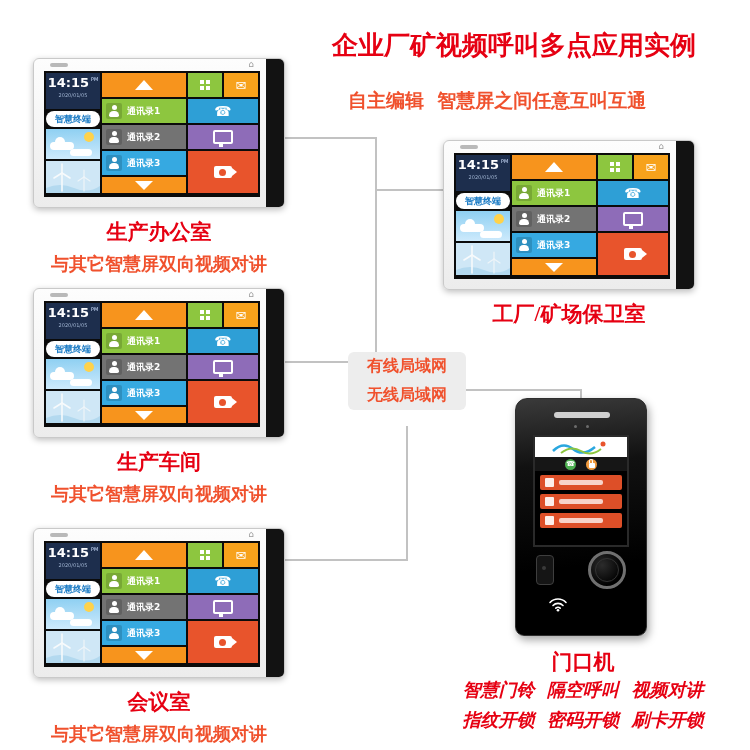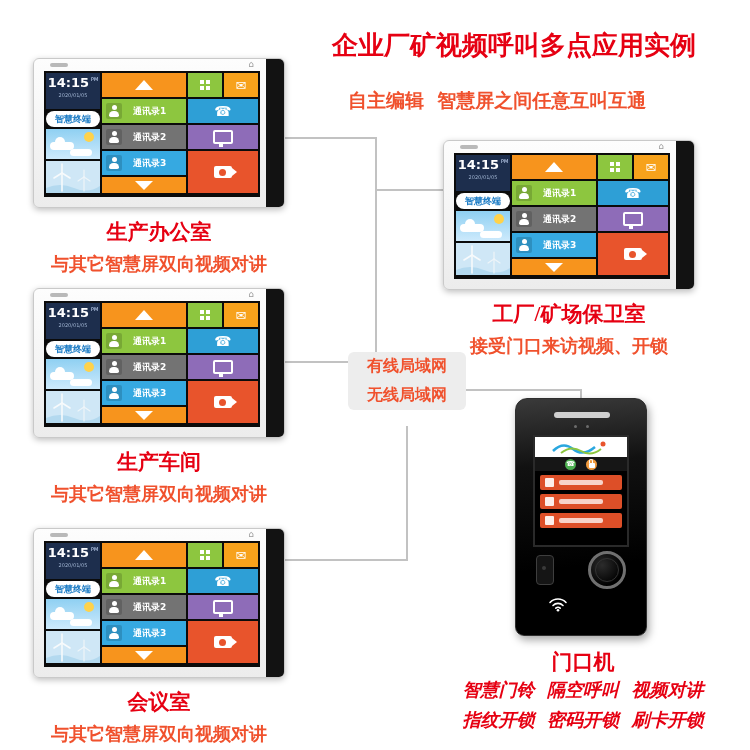--- a/index.html
+++ b/index.html
@@ -51,21 +51,21 @@
   .c1::before{content:"";position:absolute;left:5px;top:-5px;width:10px;height:10px;border-radius:50%;background:#fff;}
   .c2{left:24px;top:20px;width:22px;height:7px;}
 
   .t-turbine{left:2px;top:90px;width:54px;height:32px;background:#cfe7f6;}
 
   .t-up{left:58px;top:2px;width:84px;height:24px;background:#f7941d;}
   .t-down{left:58px;top:106px;width:84px;height:16px;background:#f7941d;}
   .tri-up{width:0;height:0;border-left:9px solid transparent;border-right:9px solid transparent;border-bottom:10px solid #fff;}
   .tri-down{width:0;height:0;border-left:9px solid transparent;border-right:9px solid transparent;border-top:9px solid #fff;}
 
-  .contact{justify-content:flex-start;gap:6px;}
+  .contact{justify-content:flex-start;}
   .t-c1{left:58px;top:28px;width:84px;height:24px;background:#8dc63f;}
   .t-c2{left:58px;top:54px;width:84px;height:24px;background:#737373;}
   .t-c3{left:58px;top:80px;width:84px;height:24px;background:#36a9e1;}
   .pbox{width:16px;height:16px;border-radius:2px;background:rgba(0,0,0,.15);display:flex;align-items:center;justify-content:center;margin:0 5px 0 4px;flex:none;}
   .person-icon{position:relative;width:12px;height:12px;display:inline-block;}
   .person-icon::before{content:"";position:absolute;left:3.5px;top:0;width:5px;height:5px;border-radius:50%;background:#fff;}
   .person-icon::after{content:"";position:absolute;left:1px;top:6px;width:10px;height:6px;border-radius:5px 5px 2px 2px;background:#fff;}
   .clabel{color:#fff;font-size:9px;font-weight:bold;}
 
   .t-grid{left:144px;top:2px;width:34px;height:24px;background:#8dc63f;}
@@ -472,21 +472,20 @@
       <div class="tile t-purple">
         <span class="display-icon"></span>
       </div>
       <div class="tile t-cam">
         <span class="cam-icon"></span>
       </div>
     </div>
   </div>
 </div>
     <div class="device-label">工厂/矿场保卫室</div>
-    <div class="device-desc">接受门口来访视频、开锁</div>
   </div>
 
   <div class="door-group">
     <div class="door">
       <span class="door-speaker"></span>
       <span class="door-dot dd1"></span>
       <span class="door-dot dd2"></span>
       <div class="door-screen">
         <div class="dscr-head">
           <svg width="92" height="20" viewBox="0 0 92 20">

